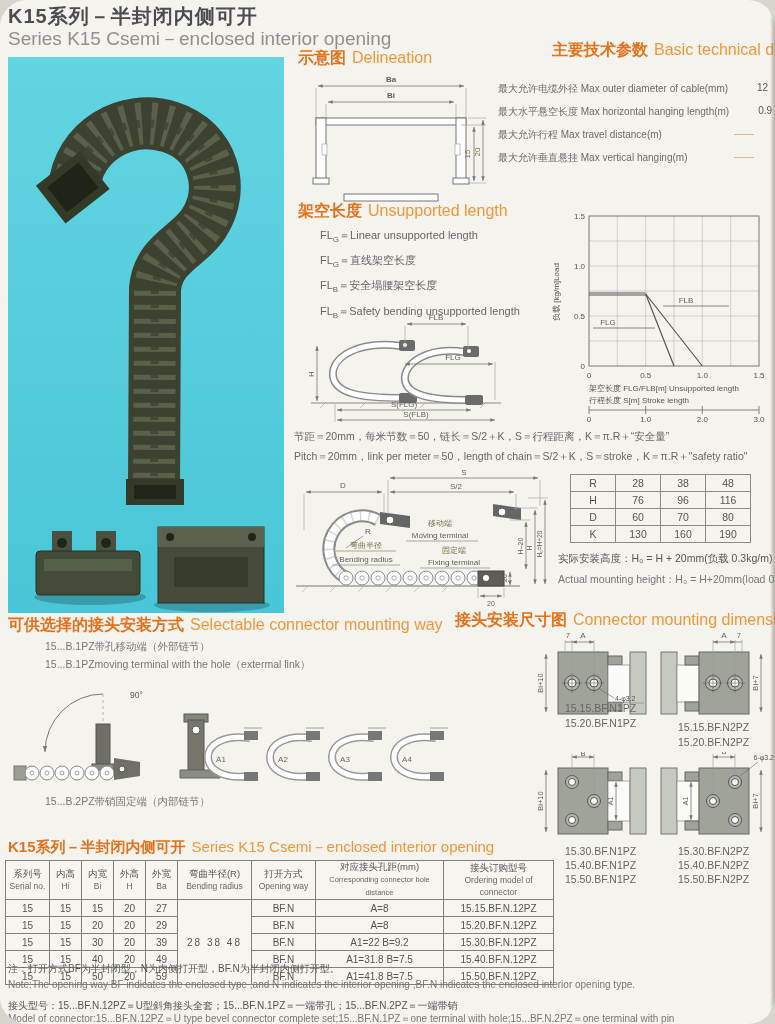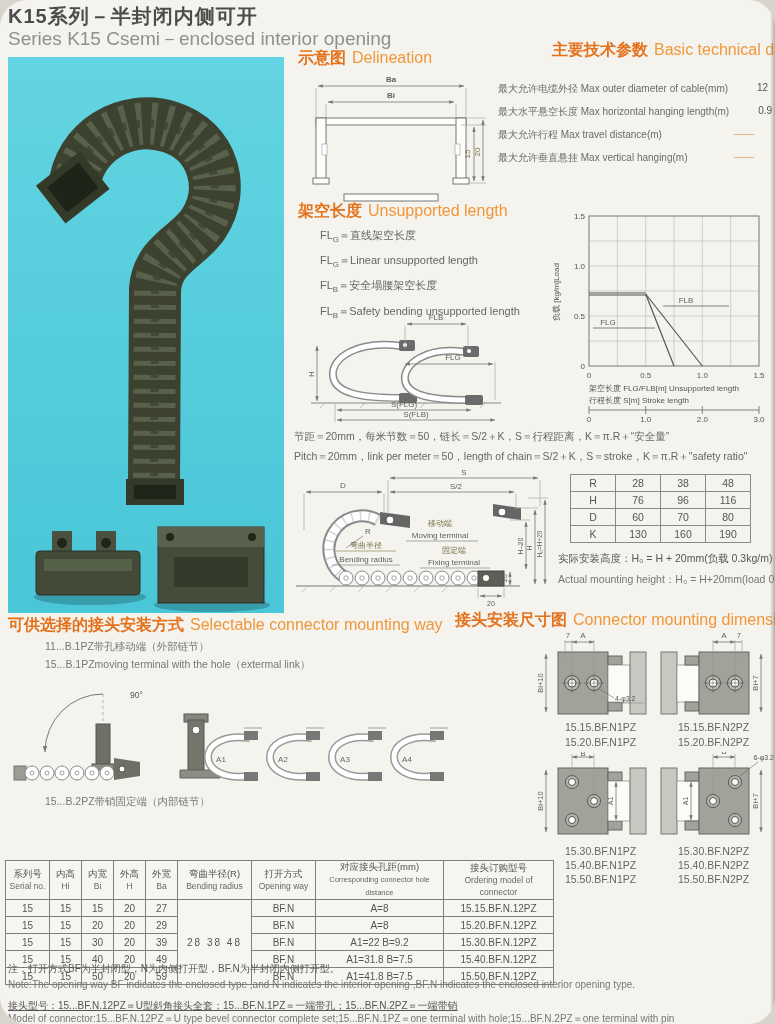--- a/index.html
+++ b/index.html
@@ -146,22 +146,22 @@
     <div class="trow">
         <span>最大允许垂直悬挂 Max vertical hanging(m)</span>
         <span class="tval" style="color:#e0a25a">——</span>
       </div>
   </div>
 
   <div class="abs sec-h" style="left:298px;top:201px;">
     <span class="zh">架空长度</span><span class="en">Unsupported length</span>
   </div>
   <div class="abs" style="left:320px;top:228px;">
+    <div class="fl"><span>FL</span><sub>G</sub><span>＝Linear unsupported length</span></div>
     <div class="fl"><span>FL</span><sub>G</sub><span>＝直线架空长度</span></div>
-    <div class="fl"><span>FL</span><sub>G</sub><span>＝Linear unsupported length</span></div>
     <div class="fl"><span>FL</span><sub>B</sub><span>＝安全塌腰架空长度</span></div>
     <div class="fl"><span>FL</span><sub>B</sub><span>＝Safety bending unsupported length</span></div>
   </div>
 
   <div class="abs" style="left:305px;top:306px;">
     <svg width="200" height="120" viewBox="0 0 200 120">
       <line x1="6" y1="97" x2="196" y2="97" stroke="#888" stroke-width="1.1"></line>
       <g stroke="#999" stroke-width=".6">
         <line x1="20" y1="97" x2="15" y2="102"></line>
           <line x1="60" y1="97" x2="55" y2="102"></line>
@@ -376,21 +376,21 @@
           </tr>
     </tbody>
       </table>
   </div>
   <div class="abs mtext" style="left:558px;top:552px;">实际安装高度：H₀ = H + 20mm(负载 0.3kg/m)</div>
   <div class="abs mtext" style="left:558px;top:573px;color:#777;">Actual mounting height：H₀ = H+20mm(load 0.3kg/m)</div>
 
   <div class="abs sec-h" style="left:8px;top:615px;">
     <span class="zh">可供选择的接头安装方式</span><span class="en">Selectable connector mounting way</span>
   </div>
-  <div class="abs stext" style="left:45px;top:640px;">11...B.1PZ带孔移动端（外部链节）</div>
+  <div class="abs stext" style="left:45px;top:640px;">15...B.1PZ带孔移动端（外部链节）</div>
   <div class="abs stext" style="left:45px;top:658px;">15...B.1PZmoving terminal with the hole（extermal link）</div>
 
   <div class="abs" style="left:8px;top:672px;">
     <svg width="520" height="122" viewBox="0 0 520 122">
       <g>
         <path d="M 95 22 A 58 58 0 0 0 37 80" fill="none" stroke="#777" stroke-width="1" marker-end="url(#arr)"></path>
         <line x1="95" y1="22" x2="95" y2="80" stroke="#999" stroke-width=".7" stroke-dasharray="3 3"></line>
         <text x="122" y="26" font-size="8.5" fill="#555">90°</text>
         <rect x="88" y="52" width="14" height="44" fill="#6f6f66" stroke="#555"></rect>
         <rect x="84" y="92" width="22" height="6" fill="#8a8d82" stroke="#555"></rect>
@@ -515,21 +515,21 @@
           <line class="ext" x1="214" y1="12" x2="214" y2="30"></line>
         <line class="dim" x1="185" y1="14" x2="207" y2="14" marker-start="url(#arr)" marker-end="url(#arr)"></line>
           <line class="dim" x1="207" y1="14" x2="214" y2="14"></line>
         <text font-size="8" fill="#5e5e5e" x="196" y="10" text-anchor="middle">A</text>
         <text font-size="7" fill="#5e5e5e" x="211" y="10" text-anchor="middle">7</text>
         <line class="dim" x1="233" y1="26" x2="233" y2="84" marker-start="url(#arr)" marker-end="url(#arr)"></line>
         <text font-size="7.5" fill="#5e5e5e" transform="rotate(-90 230 55)" x="230" y="55" text-anchor="middle">Bi+7</text>
       </g>
     </svg>
   </div>
-  <div class="abs models" style="left:565px;top:720px;">
+  <div class="abs models" style="left:565px;top:701px;">
     <div>15.15.BF.N1PZ</div>
     <div>15.20.BF.N1PZ</div>
   </div>
   <div class="abs models" style="left:678px;top:720px;">
     <div>15.15.BF.N2PZ</div>
     <div>15.20.BF.N2PZ</div>
   </div>
 
   <div class="abs" style="left:528px;top:752px;">
     <svg width="247" height="92" viewBox="0 0 247 92">
@@ -587,20 +587,23 @@
     <div>15.30.BF.N1PZ</div>
     <div>15.40.BF.N1PZ</div>
     <div>15.50.BF.N1PZ</div>
   </div>
   <div class="abs models" style="left:678px;top:844px;line-height:14px;">
     <div>15.30.BF.N2PZ</div>
     <div>15.40.BF.N2PZ</div>
     <div>15.50.BF.N2PZ</div>
   </div>
 
+  <div class="abs sec-h big" style="left:8px;top:838px;">
+    <span class="zh">K15系列－半封闭内侧可开</span><span class="en">Series K15 Csemi－enclosed interior opening</span>
+  </div>
 
   <div class="abs" style="left:5px;top:860px;">
     <table class="spec" style="width:548px;">
       <colgroup>
         <col style="width:44px">
           <col style="width:32px">
           <col style="width:32px">
           <col style="width:32px">
           <col style="width:32px">
         <col style="width:74px">
@@ -672,17 +675,17 @@
           <td>BF.N</td>
             <td>A1=41.8  B=7.5</td>
             <td>15.50.BF.N.12PZ</td>
         </tr>
       </tbody>
     </table>
   </div>
 
   <div class="abs note-zh" style="left:8px;top:962px;">注：打开方式BF为半封闭型，N为内侧打开型，BF.N为半封闭内侧打开型。</div>
   <div class="abs note-en" style="left:8px;top:979px;">Note:The opening way BF indicates the enclosed type ,and N indicates the interior opening ,BF.N indicates the enclosed interior opening type.</div>
-  <div class="abs note-zh" style="left:8px;top:999px;text-decoration:underline;">接头型号：15...BF.N.12PZ＝U型斜角接头全套；15...BF.N.1PZ＝一端带孔；15...BF.N.2PZ＝一端带销</div>
+  <div class="abs note-zh" style="left:8px;top:999px;">接头型号：15...BF.N.12PZ＝U型斜角接头全套；15...BF.N.1PZ＝一端带孔；15...BF.N.2PZ＝一端带销</div>
   <div class="abs note-en" style="left:8px;top:1012px;">Model of connector:15...BF.N.12PZ＝U type bevel connector complete set;15...BF.N.1PZ＝one terminal with hole;15...BF.N.2PZ＝one terminal with pin</div>
 
   <div class="edge-shadow"></div>
 </div>
 
 </body></html>

